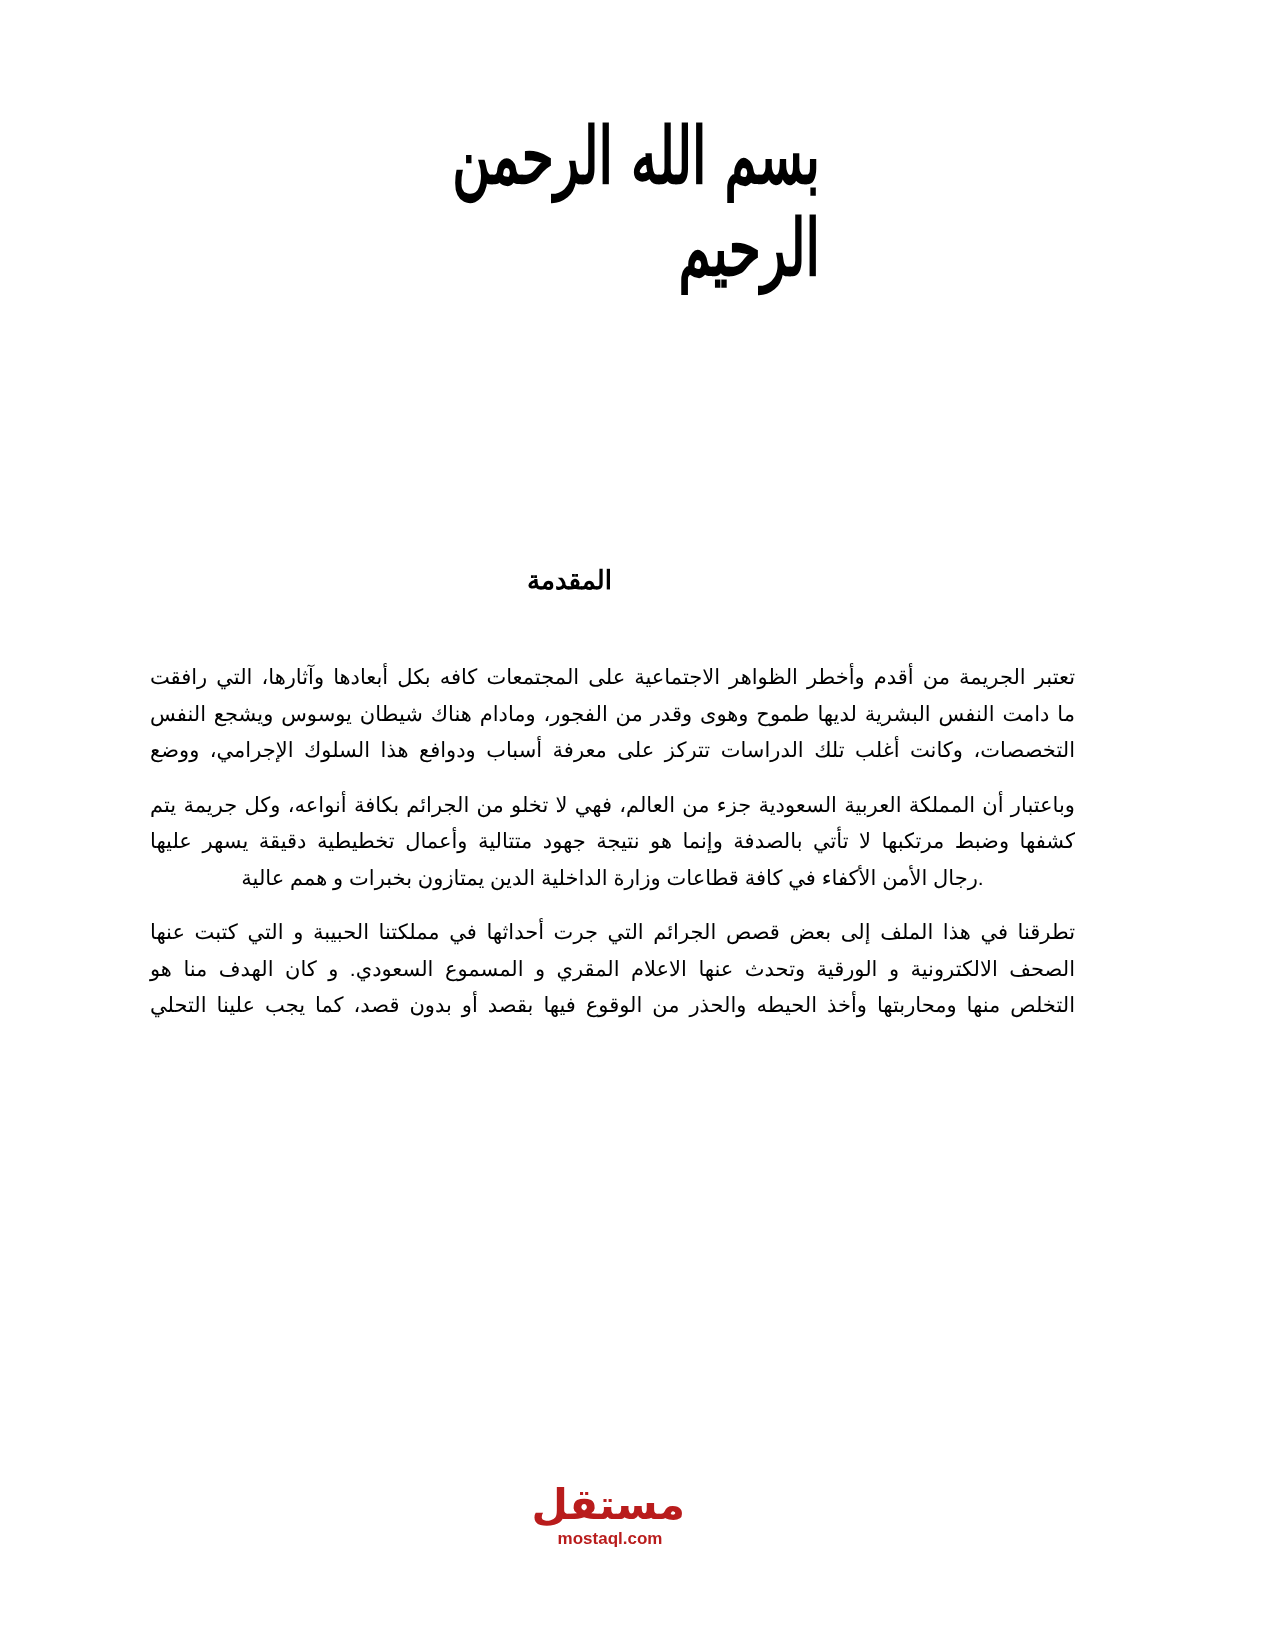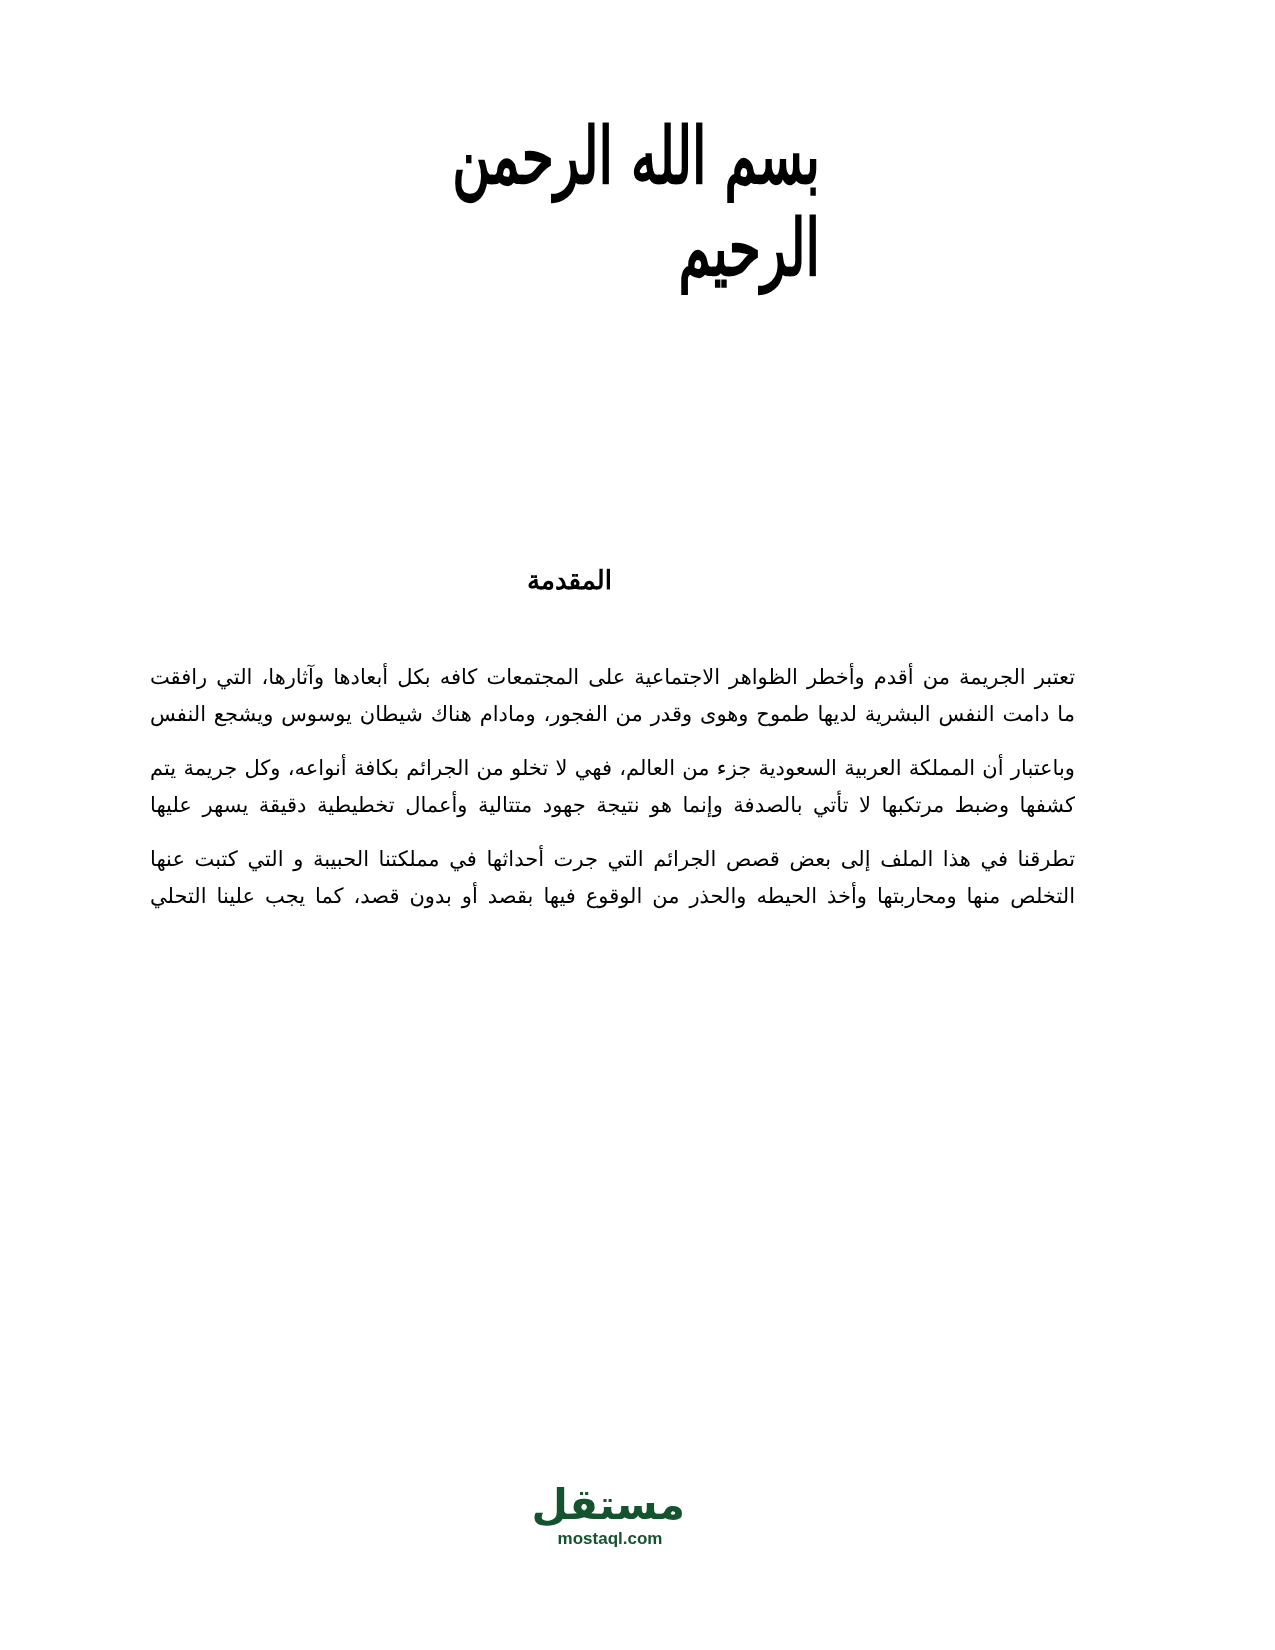--- a/index.html
+++ b/index.html
@@ -4,44 +4,47 @@
 <style>
   html, body { margin: 0; padding: 0; background: #ffffff; }
   body { width: 1275px; height: 1650px; position: relative; overflow: hidden; font-family: "DejaVu Sans", "Liberation Sans", sans-serif; color: #000; }
   .basmala { position: absolute; left: 400px; top: 140px; width: 420px; height: 200px; display: flex; align-items: flex-start; justify-content: center; }
   .basmala-text { font-family: "DejaVu Serif", serif; font-size: 52px; font-weight: bold; direction: rtl; letter-spacing: 1px; transform: scaleY(1.5); }
   .title { position: absolute; left: 0; width: 1139px; top: 565px; text-align: center; font-family: "Liberation Sans", sans-serif; font-size: 26px; font-weight: bold; direction: rtl; }
   .body { position: absolute; left: 150px; width: 925px; top: 630px; direction: rtl; font-family: "Liberation Sans", sans-serif; font-size: 21px; line-height: 36.5px; margin-top: 29px; }
   .para { margin: 0 0 18px 0; text-align: justify; text-align-last: center; }
   .para .line { display: block; text-align: justify; text-align-last: justify; white-space: nowrap; }
   .para .line.last { text-align-last: center; }
-  .watermark { position: absolute; left: 535px; top: 1480px; width: 150px; text-align: center; color: #14532d; }
+  .watermark { position: absolute; left: 535px; top: 1480px; width: 150px; text-align: center; color: #b91c1c; }
   .wm-ar { font-family: "DejaVu Sans", sans-serif; font-size: 42px; font-weight: bold; direction: rtl; line-height: 50px; }
   .wm-en { font-family: "Liberation Sans", sans-serif; font-size: 17px; font-weight: bold; line-height: 18px; }
 </style>
 </head>
 <body>
 
 <div class="basmala">
   <span class="basmala-text">بسم الله الرحمن الرحيم</span>
 </div>
 
 <div class="title">المقدمة</div>
 
 <div class="body">
   <p class="para">
     <span class="line">تعتبر الجريمة من أقدم وأخطر الظواهر الاجتماعية على المجتمعات كافه بكل أبعادها وآثارها، التي رافقت</span>
     <span class="line">ما دامت النفس البشرية لديها طموح وهوى وقدر من الفجور، ومادام هناك شيطان يوسوس ويشجع النفس</span>
+    <span class="line">التخصصات، وكانت أغلب تلك الدراسات تتركز على معرفة أسباب ودوافع هذا السلوك الإجرامي، ووضع</span>
   </p>
   <p class="para">
     <span class="line">وباعتبار أن المملكة العربية السعودية جزء من العالم، فهي لا تخلو من الجرائم بكافة أنواعه، وكل جريمة يتم</span>
     <span class="line">كشفها وضبط مرتكبها لا تأتي بالصدفة وإنما هو نتيجة جهود متتالية وأعمال تخطيطية دقيقة يسهر عليها</span>
+    <span class="line last">.رجال الأمن الأكفاء في كافة قطاعات وزارة الداخلية الدين يمتازون بخبرات و همم عالية</span>
   </p>
   <p class="para">
     <span class="line">تطرقنا في هذا الملف إلى بعض قصص الجرائم التي جرت أحداثها في مملكتنا الحبيبة و التي كتبت عنها</span>
+    <span class="line">الصحف الالكترونية و الورقية وتحدث عنها الاعلام المقري و المسموع السعودي. و كان الهدف منا هو</span>
     <span class="line">التخلص منها ومحاربتها  وأخذ الحيطه والحذر من الوقوع فيها بقصد أو بدون قصد، كما يجب علينا التحلي</span>
   </p>
 </div>
 
 <div class="watermark">
   <div class="wm-ar">مستقل</div>
   <div class="wm-en">mostaql.com</div>
 </div>
 
 </body></html>

